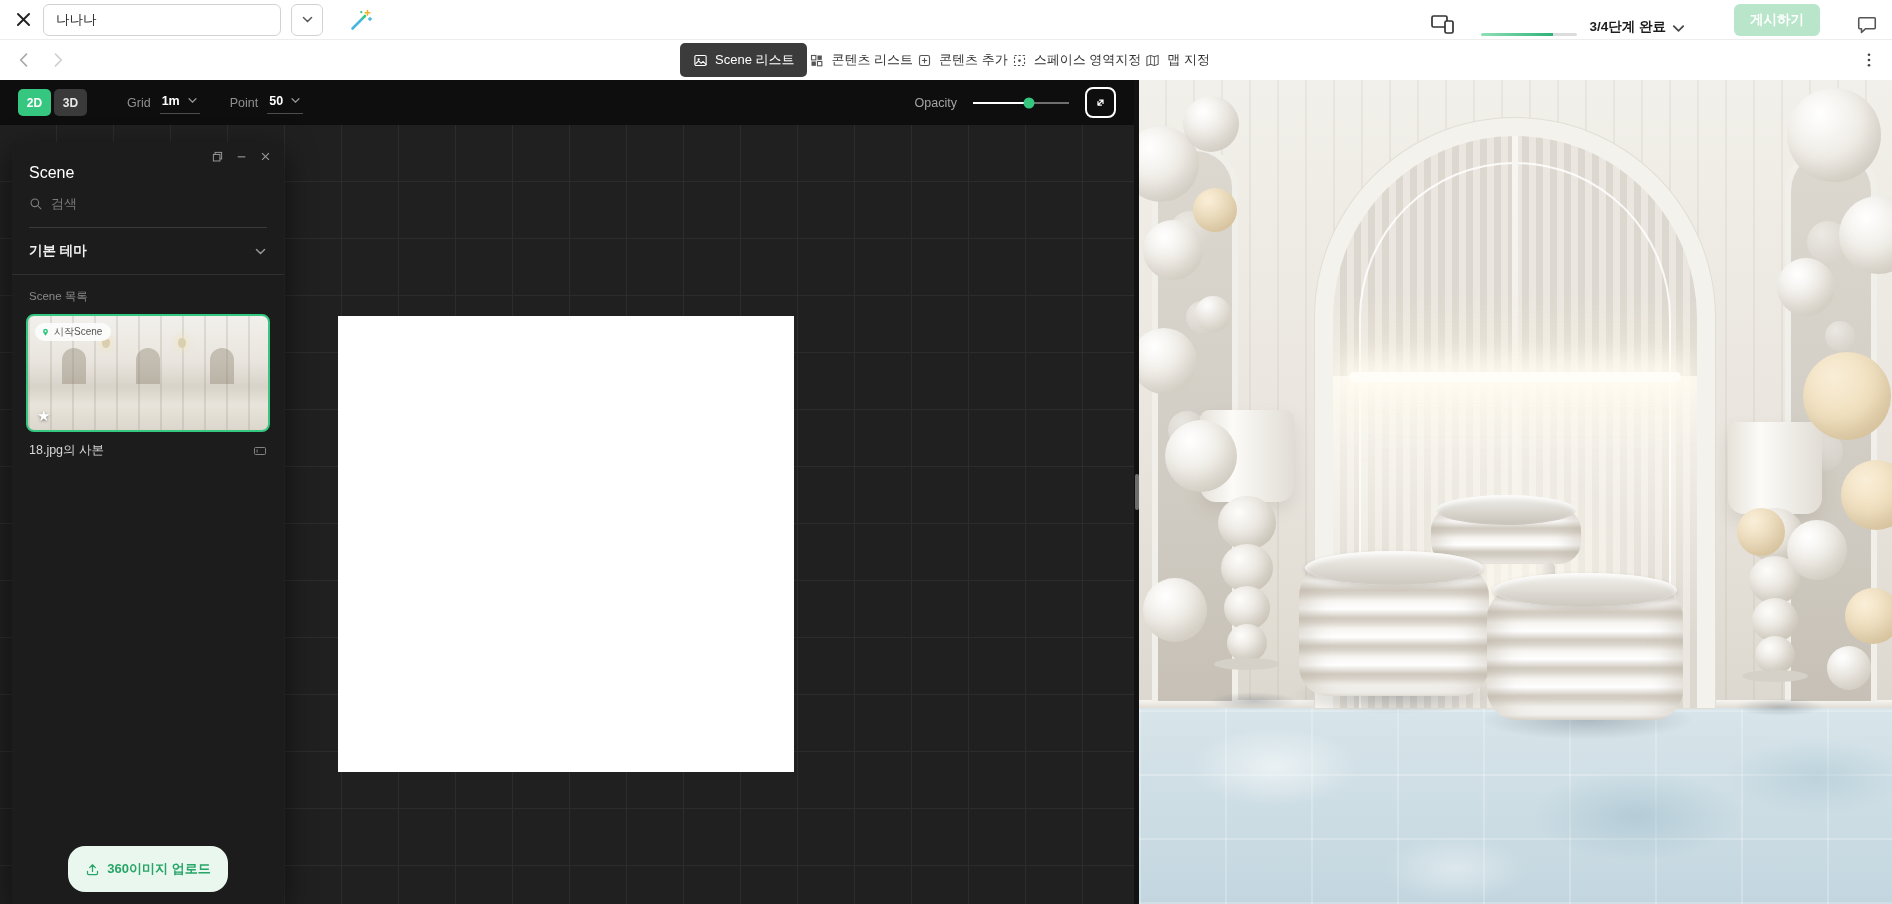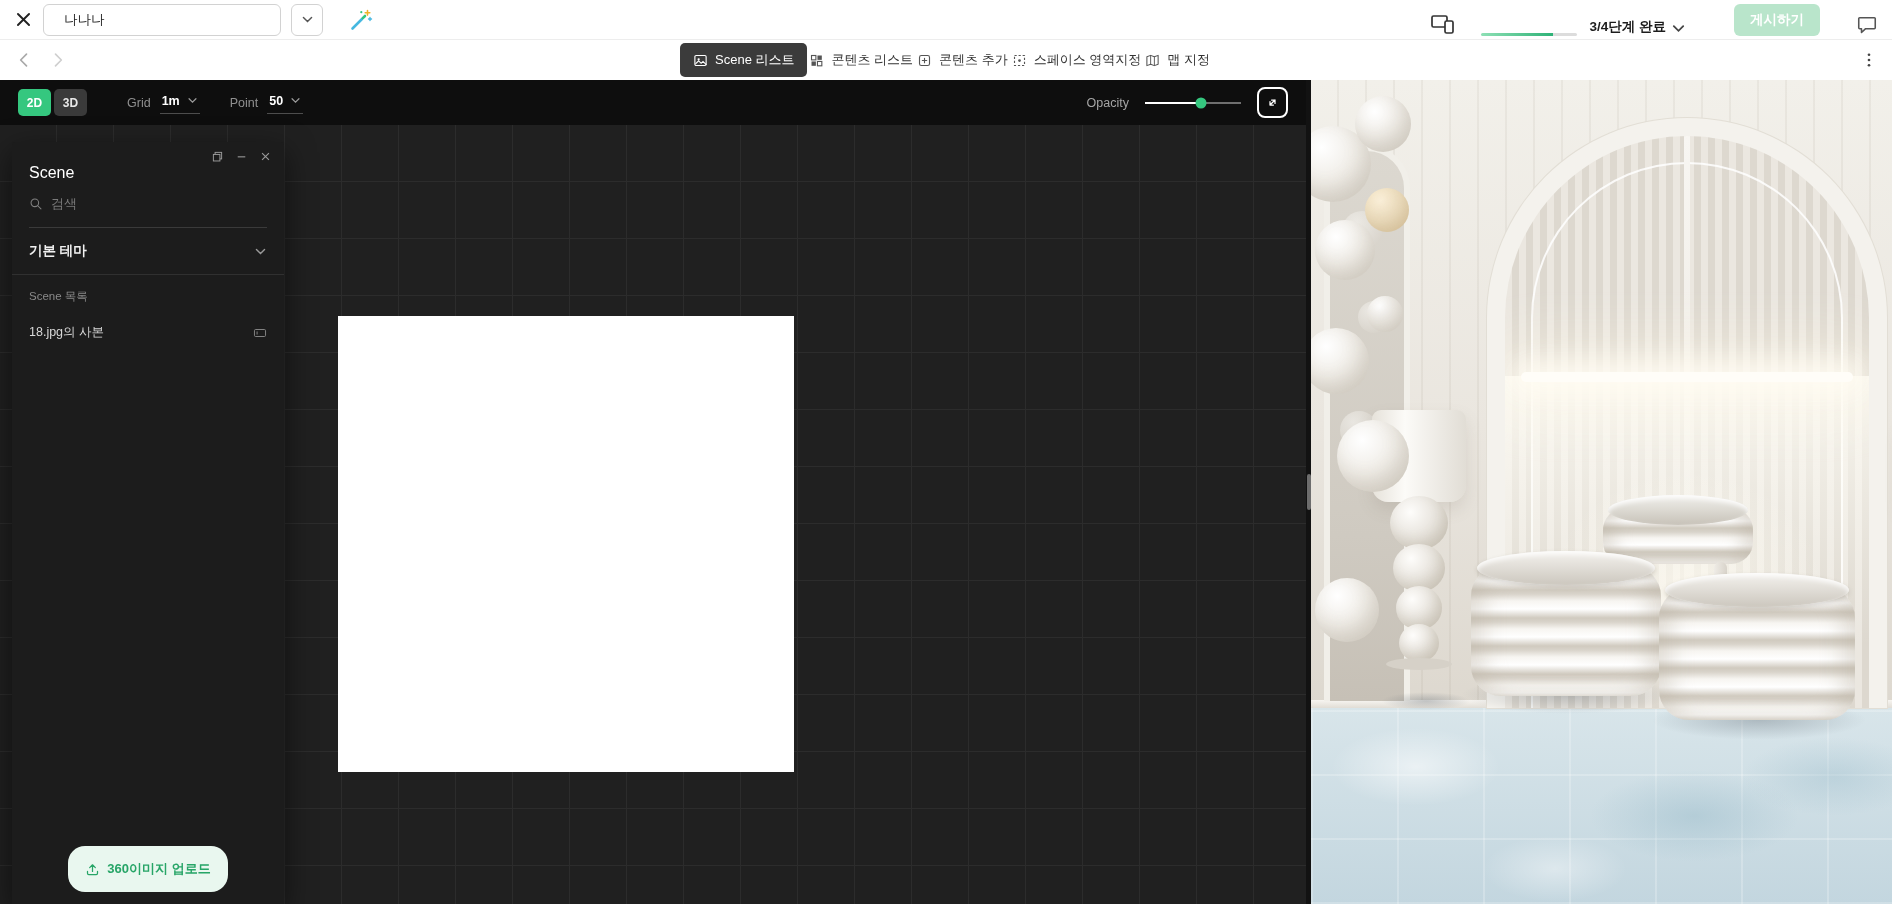--- a/index.html
+++ b/index.html
@@ -7,21 +7,21 @@
               font-family:"Liberation Sans", sans-serif; }
   svg { display:block; }
   button { font-family:inherit; cursor:pointer; background:none; border:none; }
   input { font-family:inherit; outline:none; }
 
   
   .topbar { height:40px; background:#fff; border-bottom:1px solid #ededed;
             display:flex; align-items:center; padding:0 14px; gap:10px; }
   .icon-btn { display:flex; align-items:center; justify-content:center; }
   .txt-input { height:32px; border:1px solid #d2d2d2; border-radius:6px;
-               padding:0 20px; font-size:13.5px; color:#222; background:#fff; }
+               padding:0 12px; font-size:13.5px; color:#222; background:#fff; }
   .input-project { width:238px; }
   .input-space { width:236px; }
   .dd-btn { width:32px; height:32px; border:1px solid #d2d2d2; border-radius:6px;
             background:#fff; display:flex; align-items:center; justify-content:center; }
   .wand-btn { margin-left:16px; }
   .topbar-right { margin-left:auto; display:flex; align-items:flex-end; }
   .device-icon { margin-right:26px; }
   .progress-track { width:96px; height:3px; border-radius:2px; margin-right:12px;
      background:linear-gradient(90deg,#8ee0b5 0%, #2eb277 75%, #dcdcdc 75%); }
   .progress-label { font-size:13.5px; font-weight:700; color:#1d1d1d; margin-right:5px; }
@@ -37,21 +37,21 @@
           display:flex; align-items:center; height:100%; }
   .tab { display:flex; align-items:center; gap:7px; font-size:13px; color:#333;
          padding:8px 2px; border-radius:5px; }
   .tab svg { color:#555; }
   .tab.active { background:#3b3b3b; color:#fff; padding:8px 13px; }
   .tab.active svg { color:#fff; }
   .kebab-btn { position:absolute; right:14px; }
 
   
   .main { display:flex; height:824px; }
-  .canvas-wrap { position:relative; width:1306px; background:#ec4899; overflow:hidden; }
+  .canvas-wrap { position:relative; width:1134px; background:#ec4899; overflow:hidden; }
   .canvas-grid { position:absolute; left:0; right:0; top:45px; bottom:0;
      background-color:#202020;
      background-image:linear-gradient(#2c2c2c 1px, transparent 1px),
                       linear-gradient(90deg,#2c2c2c 1px, transparent 1px);
      background-size:57px 57px; background-position:-1px -1px; }
   .floorplan-rect { position:absolute; left:338px; top:191px; width:456px; height:456px;
      background:#fff; }
 
   
   .canvas-bar { position:absolute; top:0; left:0; right:0; height:45px; background:#0e0e0e;
@@ -387,20 +387,36 @@
 
       <div class="theme-row">
         <span>기본 테마</span>
         <svg width="13" height="13" viewBox="0 0 16 16">
             <path d="M3 5.5l5 5 5-5" stroke="#9a9a9a" stroke-width="1.7" fill="none" stroke-linecap="round"></path>
           </svg>
       </div>
 
       <div class="list-label">Scene 목록</div>
 
+      <div class="scene-thumb">
+        <div class="pano-streaks"></div>
+        <div class="pano-arch" style="left:34px;"></div>
+        <div class="pano-arch" style="left:108px;"></div>
+        <div class="pano-arch" style="left:182px;"></div>
+        <div class="pano-dot" style="left:74px;"></div>
+        <div class="pano-dot" style="left:150px;"></div>
+        <div class="thumb-badge">
+          <svg width="9" height="9" viewBox="0 0 24 24">
+              <path d="M12 2a6.5 6.5 0 016.5 6.5C18.5 13 12 20 12 20S5.5 13 5.5 8.5A6.5 6.5 0 0112 2z" fill="#35c77f"></path>
+              <circle cx="12" cy="8.5" r="2.4" fill="#fff"></circle>
+            </svg>
+          <span>시작Scene</span>
+        </div>
+        <span class="thumb-star">★</span>
+      </div>
 
       <div class="scene-name-row">
         <span class="scene-name">18.jpg의 사본</span>
         <span class="icon-btn">
           <svg width="14" height="14" viewBox="0 0 24 24">
               <rect x="2.5" y="6" width="19" height="12" rx="2" stroke="#8a8a8a" stroke-width="1.6" fill="none"></rect>
               <path d="M7 10v4" stroke="#8a8a8a" stroke-width="1.6" stroke-linecap="round"></path>
             </svg>
         </span>
       </div>

